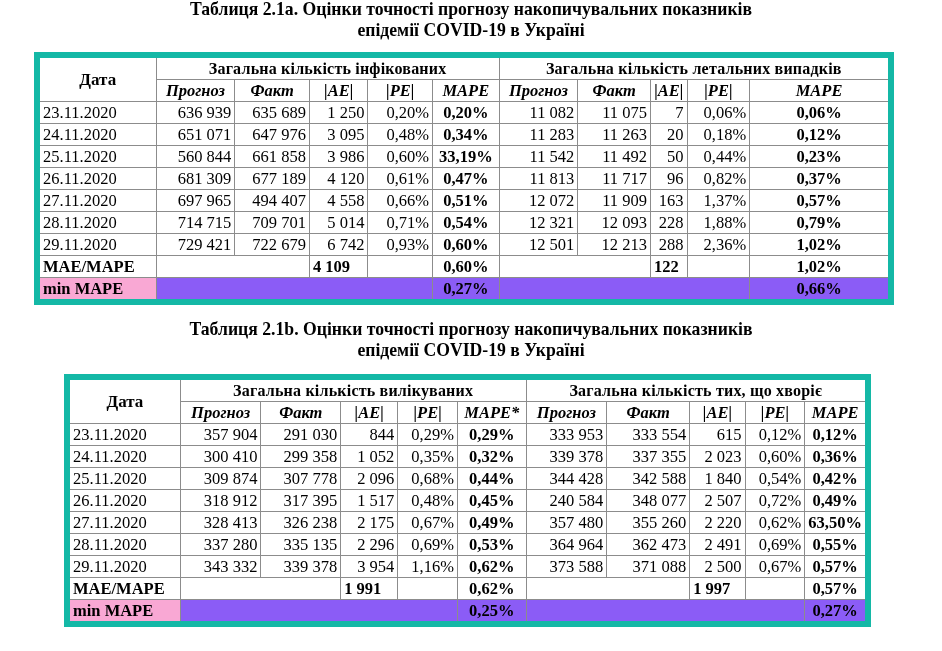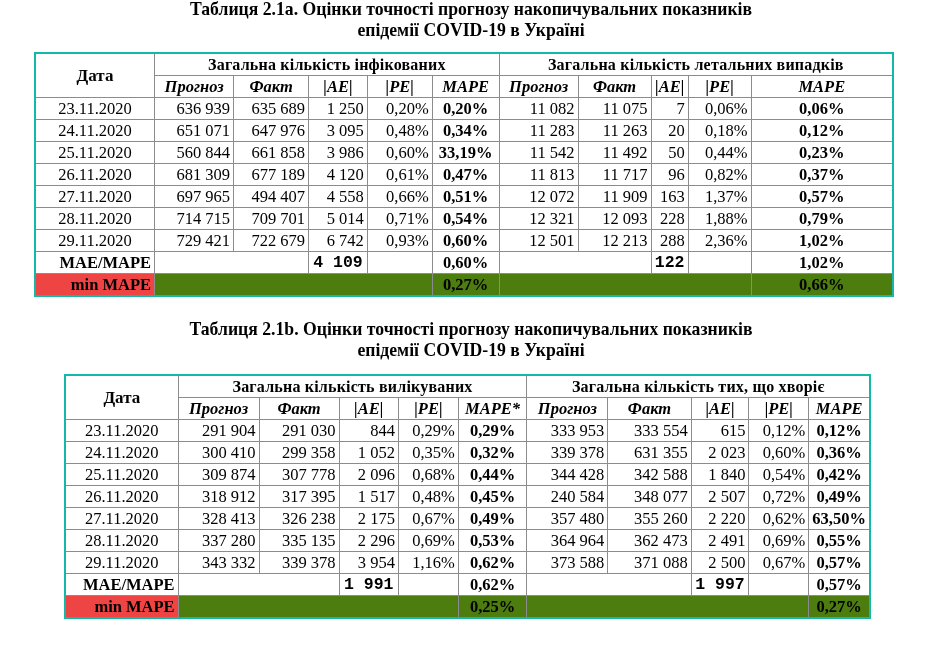--- a/index.html
+++ b/index.html
@@ -7,33 +7,33 @@
          font-family: "Liberation Serif", "DejaVu Serif", serif; color: #000; }
   .title { position: absolute; left: 0; width: 942px; text-align: center;
            font-family: "Liberation Serif", serif; font-weight: bold;
            font-size: 19px; line-height: 21px; transform: scaleX(0.93); }
   #t1-title { top: -2px; }
   #t2-title { top: 318px; }
   table.data { position: absolute; border-collapse: collapse;
                font-family: "Liberation Serif", serif; font-size: 16.5px; }
   table.data td, table.data th { border: 1px solid #8c8c8c; padding: 0 3px;
                height: 21px; line-height: 20px; white-space: nowrap; }
-  table.data { border: 2px solid #14b8a6; }
+  table.data { border: 6px solid #14b8a6; }
   #table-a { left: 34px; top: 52px; width: 860px; }
   #table-b { left: 64px; top: 374px; width: 807px; }
   th.group { font-weight: bold; font-size: 16px; letter-spacing: 0.2px; }
   th.sub { font-weight: bold; font-style: italic; }
   th.date-h { font-weight: bold; font-size: 17px; }
-  td.date { text-align: center; }
+  td.date { text-align: left; }
   td.num { text-align: right; }
   td.mape { text-align: center; font-weight: bold; }
-  td.label { text-align: right; font-weight: bold; }
-  td.bnum { text-align: center; font-weight: bold; font-family: Liberation Mono, monospace; }
-  tr.min-row td.shade { background: #4d7c0f; }
-  tr.min-row td.label { background: #ef4444; }
+  td.label { text-align: left; font-weight: bold; }
+  td.bnum { text-align: left; font-weight: bold; }
+  tr.min-row td.shade { background: #8b5cf6; }
+  tr.min-row td.label { background: #f9a8d4; }
 </style>
 </head>
 <body>
 
 <div id="t1-title" class="title">
   <div>Таблиця 2.1a. Оцінки точності прогнозу накопичувальних показників</div>
   <div>епідемії  COVID-19 в Україні</div>
 </div>
 
 <table id="table-a" class="data">
@@ -216,40 +216,40 @@
     <th class="sub">Прогноз</th>
     <th class="sub">Факт</th>
     <th class="sub">|AE|</th>
     <th class="sub">|PE|</th>
     <th class="sub">MAPE</th>
   </tr>
   </tbody>
     <tbody id="table-b-body">
       <tr>
         <td class="date">23.11.2020</td>
-        <td class="num">291 904</td>
+        <td class="num">357 904</td>
         <td class="num">291 030</td>
         <td class="num">844</td>
         <td class="num">0,29%</td>
         <td class="mape">0,29%</td>
         <td class="num">333 953</td>
         <td class="num">333 554</td>
         <td class="num">615</td>
         <td class="num">0,12%</td>
         <td class="mape">0,12%</td>
       </tr>
       <tr>
         <td class="date">24.11.2020</td>
         <td class="num">300 410</td>
         <td class="num">299 358</td>
         <td class="num">1 052</td>
         <td class="num">0,35%</td>
         <td class="mape">0,32%</td>
         <td class="num">339 378</td>
-        <td class="num">631 355</td>
+        <td class="num">337 355</td>
         <td class="num">2 023</td>
         <td class="num">0,60%</td>
         <td class="mape">0,36%</td>
       </tr>
       <tr>
         <td class="date">25.11.2020</td>
         <td class="num">309 874</td>
         <td class="num">307 778</td>
         <td class="num">2 096</td>
         <td class="num">0,68%</td>

